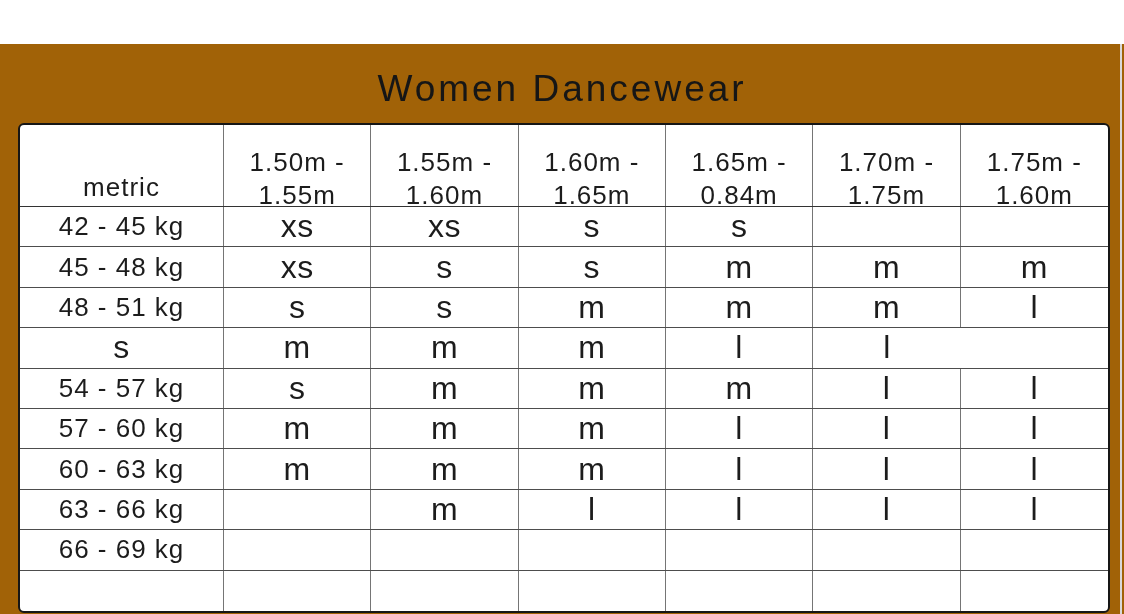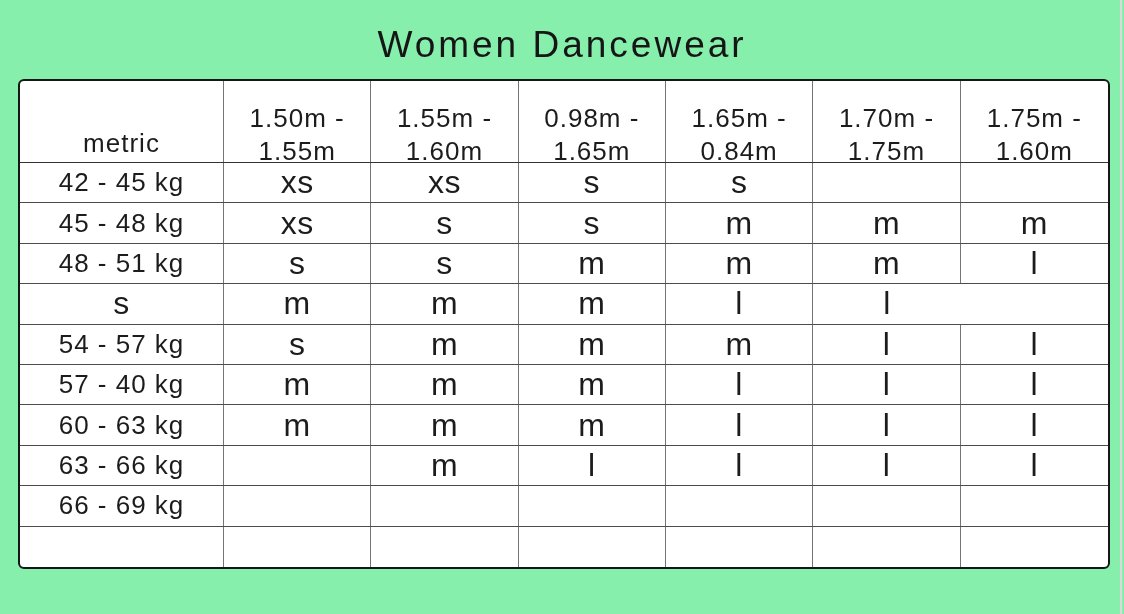--- a/index.html
+++ b/index.html
@@ -2,21 +2,21 @@
 <html><head>
 <meta charset="utf-8">
 <style>
   * { margin: 0; padding: 0; box-sizing: border-box; }
   html, body { width: 1124px; height: 614px; background: #ffffff; overflow: hidden; }
   body {
     font-family: "Liberation Sans", sans-serif;
     color: #1c1c1c;
     position: relative;
   }
-  .page { position: absolute; inset: 0; background: #86efac; }
+  .page { position: absolute; inset: 0; background: #a16207; margin-top: 44px; }
 
   .title {
     position: absolute;
     top: 22px; left: 0; right: 0;
     text-align: center;
     font-size: 37px;
     font-weight: 400;
     letter-spacing: 3px;
     line-height: 46px;
     color: #161616;
@@ -95,21 +95,21 @@
       </div>
       <div class="cell head-cell">
         <span>1.50m -</span>
         <span>1.55m</span>
       </div>
       <div class="cell head-cell">
         <span>1.55m -</span>
         <span>1.60m</span>
       </div>
       <div class="cell head-cell">
-        <span>0.98m -</span>
+        <span>1.60m -</span>
         <span>1.65m</span>
       </div>
       <div class="cell head-cell">
         <span>1.65m -</span>
         <span>0.84m</span>
       </div>
       <div class="cell head-cell">
         <span>1.70m -</span>
         <span>1.75m</span>
       </div>
@@ -162,21 +162,21 @@
       <div class="cell label-cell">54 - 57 kg</div>
       <div class="cell size-cell">s</div>
       <div class="cell size-cell">m</div>
       <div class="cell size-cell">m</div>
       <div class="cell size-cell">m</div>
       <div class="cell size-cell">l</div>
       <div class="cell size-cell">l</div>
     </div>
 
     <div class="row">
-      <div class="cell label-cell">57 - 40 kg</div>
+      <div class="cell label-cell">57 - 60 kg</div>
       <div class="cell size-cell">m</div>
       <div class="cell size-cell">m</div>
       <div class="cell size-cell">m</div>
       <div class="cell size-cell">l</div>
       <div class="cell size-cell">l</div>
       <div class="cell size-cell">l</div>
     </div>
 
     <div class="row">
       <div class="cell label-cell">60 - 63 kg</div>

